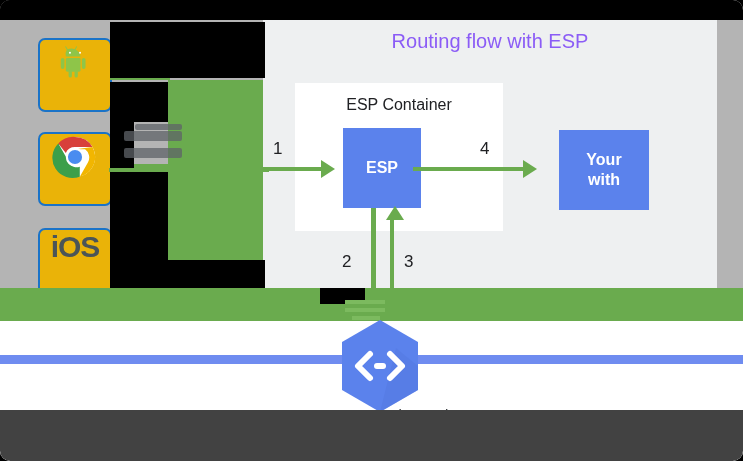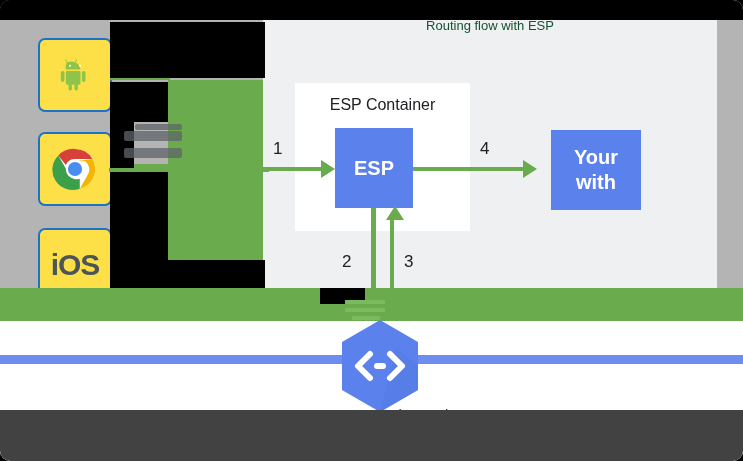--- a/index.html
+++ b/index.html
@@ -15,30 +15,30 @@
   #leftgray{left:0;top:20px;width:263px;height:268px;background:#b4b4b4;}
   #rightgray{left:717px;top:20px;width:26px;height:268px;background:#b4b4b4;}
   #panel{left:263px;top:20px;width:454px;height:268px;background:#eef0f1;}
   #greenband{left:0;top:288px;width:743px;height:33px;background:#6aab4e;}
   #whiteband{left:0;top:321px;width:743px;height:89px;background:#fff;}
   #blueline{left:0;top:355px;width:743px;height:9px;background:#6f8cf0;}
   #bottombar{left:0;top:410px;width:743px;height:51px;background:#424242;
              border-bottom-left-radius:10px;border-bottom-right-radius:10px;}
 
   
-  #panel-title{left:263px;top:18px;width:454px;text-align:center;
-    font-size:13px;color:#14532d;}
+  #panel-title{left:263px;top:30px;width:454px;text-align:center;
+    font-size:20px;color:#8b5cf6;}
   .container-card{background:#fff;}
-  #esp-card{left:295px;top:83px;width:175px;height:148px;}
+  #esp-card{left:295px;top:83px;width:208px;height:148px;}
   #your-card{left:508px;top:83px;width:175px;height:148px;}
   .card-title{position:absolute;left:0;top:13px;width:100%;text-align:center;
     font-size:16px;color:#202124;}
   .blue-box{position:absolute;background:#5b82ec;display:flex;
     align-items:center;justify-content:center;text-align:center;
-    color:#fff;font-weight:bold;font-size:20px;line-height:1.25;}
+    color:#fff;font-weight:bold;font-size:16px;line-height:1.25;margin-left:8px;}
   #esp-box{left:335px;top:128px;width:78px;height:80px;}
   #your-box{left:551px;top:130px;width:90px;height:80px;}
 
   
   .gline{position:absolute;background:#6aab4e;}
   .ghead-r{position:absolute;width:0;height:0;
     border-top:9px solid transparent;border-bottom:9px solid transparent;
     border-left:14px solid #6aab4e;}
   .ghead-u{position:absolute;width:0;height:0;
     border-left:9px solid transparent;border-right:9px solid transparent;
@@ -54,23 +54,23 @@
   #a4-num{left:480px;top:139px;}
 
   #a2-line{left:371px;top:208px;width:5px;height:115px;}
   #a2-num{left:342px;top:252px;}
 
   #a3-line{left:390px;top:219px;width:4px;height:104px;}
   #a3-head{left:386px;top:206px;}
   #a3-num{left:404px;top:252px;}
 
   
-  .client-card{position:absolute;width:70px;height:70px;background:#fde047;
+  .client-card{position:absolute;width:70px;height:70px;background:#eab308;
     border:2px solid #1a73c8;border-radius:7px;
-    display:flex;align-items:center;justify-content:center;}
+    display:flex;justify-content:center;}
   #c-android{left:38px;top:38px;}
   #c-chrome{left:38px;top:132px;}
   #c-ios{left:38px;top:228px;}
   #ios-text{font-size:30px;font-weight:bold;color:#4b5557;letter-spacing:-1px;}
 
   
   .redact{position:absolute;background:#000;}
   #r1{left:110px;top:22px;width:155px;height:56px;}
   #r2{left:110px;top:82px;width:58px;height:40px;}
   #r3{left:110px;top:168px;width:58px;height:48px;}

